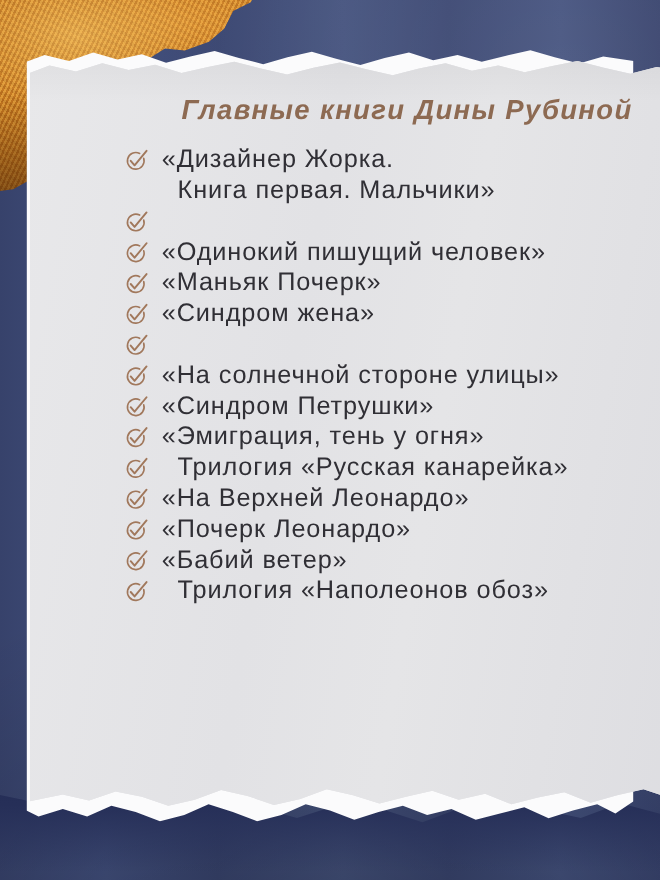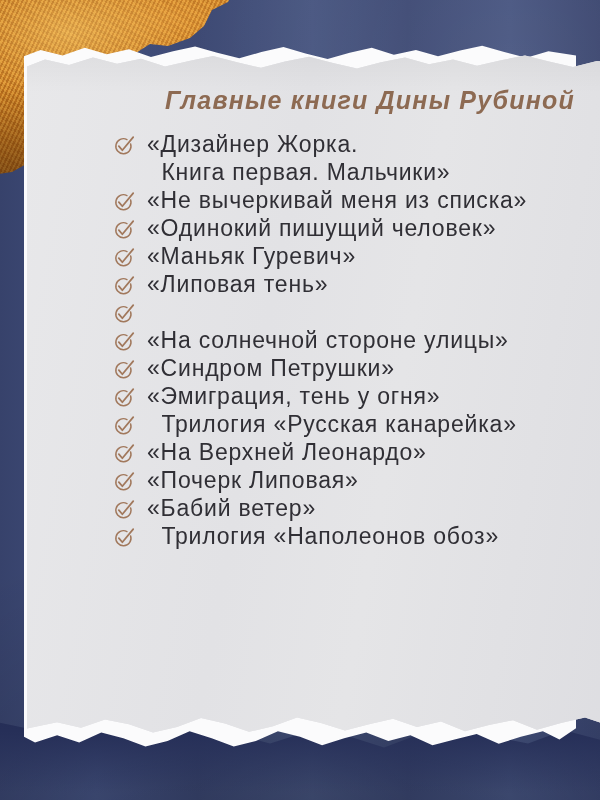--- a/index.html
+++ b/index.html
@@ -102,51 +102,50 @@
   Книга первая. Мальчики»</div>
   </div>
 
   <div class="row">
     <span class="check">
       <svg viewBox="0 0 26 26" aria-hidden="true">
         <path d="M20.2 10.8 A 8.2 8.2 0 1 1 16.2 6.0" fill="none" stroke="currentColor" stroke-width="1.6" stroke-linecap="round"></path>
         <path d="M7.4 13.2 L11.2 17.6 L23.0 3.4" fill="none" stroke="currentColor" stroke-width="1.9" stroke-linecap="round" stroke-linejoin="round"></path>
       </svg>
     </span>
-    <div class="txt">«Не вычеркивай меня из списка»</div>
   </div>
 
   <div class="row">
     <span class="check">
       <svg viewBox="0 0 26 26" aria-hidden="true">
         <path d="M20.2 10.8 A 8.2 8.2 0 1 1 16.2 6.0" fill="none" stroke="currentColor" stroke-width="1.6" stroke-linecap="round"></path>
         <path d="M7.4 13.2 L11.2 17.6 L23.0 3.4" fill="none" stroke="currentColor" stroke-width="1.9" stroke-linecap="round" stroke-linejoin="round"></path>
       </svg>
     </span>
     <div class="txt">«Одинокий пишущий человек»</div>
   </div>
 
   <div class="row">
     <span class="check">
       <svg viewBox="0 0 26 26" aria-hidden="true">
         <path d="M20.2 10.8 A 8.2 8.2 0 1 1 16.2 6.0" fill="none" stroke="currentColor" stroke-width="1.6" stroke-linecap="round"></path>
         <path d="M7.4 13.2 L11.2 17.6 L23.0 3.4" fill="none" stroke="currentColor" stroke-width="1.9" stroke-linecap="round" stroke-linejoin="round"></path>
       </svg>
     </span>
-    <div class="txt">«Маньяк Гуревич»</div>
-  </div>
-
-  <div class="row">
-    <span class="check">
-      <svg viewBox="0 0 26 26" aria-hidden="true">
-        <path d="M20.2 10.8 A 8.2 8.2 0 1 1 16.2 6.0" fill="none" stroke="currentColor" stroke-width="1.6" stroke-linecap="round"></path>
-        <path d="M7.4 13.2 L11.2 17.6 L23.0 3.4" fill="none" stroke="currentColor" stroke-width="1.9" stroke-linecap="round" stroke-linejoin="round"></path>
-      </svg>
-    </span>
-    <div class="txt">«Липовая тень»</div>
+    <div class="txt">«Маньяк Почерк»</div>
+  </div>
+
+  <div class="row">
+    <span class="check">
+      <svg viewBox="0 0 26 26" aria-hidden="true">
+        <path d="M20.2 10.8 A 8.2 8.2 0 1 1 16.2 6.0" fill="none" stroke="currentColor" stroke-width="1.6" stroke-linecap="round"></path>
+        <path d="M7.4 13.2 L11.2 17.6 L23.0 3.4" fill="none" stroke="currentColor" stroke-width="1.9" stroke-linecap="round" stroke-linejoin="round"></path>
+      </svg>
+    </span>
+    <div class="txt">«Синдром жена»</div>
   </div>
 
   <div class="row">
     <span class="check">
       <svg viewBox="0 0 26 26" aria-hidden="true">
         <path d="M20.2 10.8 A 8.2 8.2 0 1 1 16.2 6.0" fill="none" stroke="currentColor" stroke-width="1.6" stroke-linecap="round"></path>
         <path d="M7.4 13.2 L11.2 17.6 L23.0 3.4" fill="none" stroke="currentColor" stroke-width="1.9" stroke-linecap="round" stroke-linejoin="round"></path>
       </svg>
     </span>
   </div>
@@ -202,21 +201,21 @@
     <div class="txt">«На Верхней Леонардо»</div>
   </div>
 
   <div class="row">
     <span class="check">
       <svg viewBox="0 0 26 26" aria-hidden="true">
         <path d="M20.2 10.8 A 8.2 8.2 0 1 1 16.2 6.0" fill="none" stroke="currentColor" stroke-width="1.6" stroke-linecap="round"></path>
         <path d="M7.4 13.2 L11.2 17.6 L23.0 3.4" fill="none" stroke="currentColor" stroke-width="1.9" stroke-linecap="round" stroke-linejoin="round"></path>
       </svg>
     </span>
-    <div class="txt">«Почерк Липовая»</div>
+    <div class="txt">«Почерк Леонардо»</div>
   </div>
 
   <div class="row">
     <span class="check">
       <svg viewBox="0 0 26 26" aria-hidden="true">
         <path d="M20.2 10.8 A 8.2 8.2 0 1 1 16.2 6.0" fill="none" stroke="currentColor" stroke-width="1.6" stroke-linecap="round"></path>
         <path d="M7.4 13.2 L11.2 17.6 L23.0 3.4" fill="none" stroke="currentColor" stroke-width="1.9" stroke-linecap="round" stroke-linejoin="round"></path>
       </svg>
     </span>
     <div class="txt">«Бабий ветер»</div>

